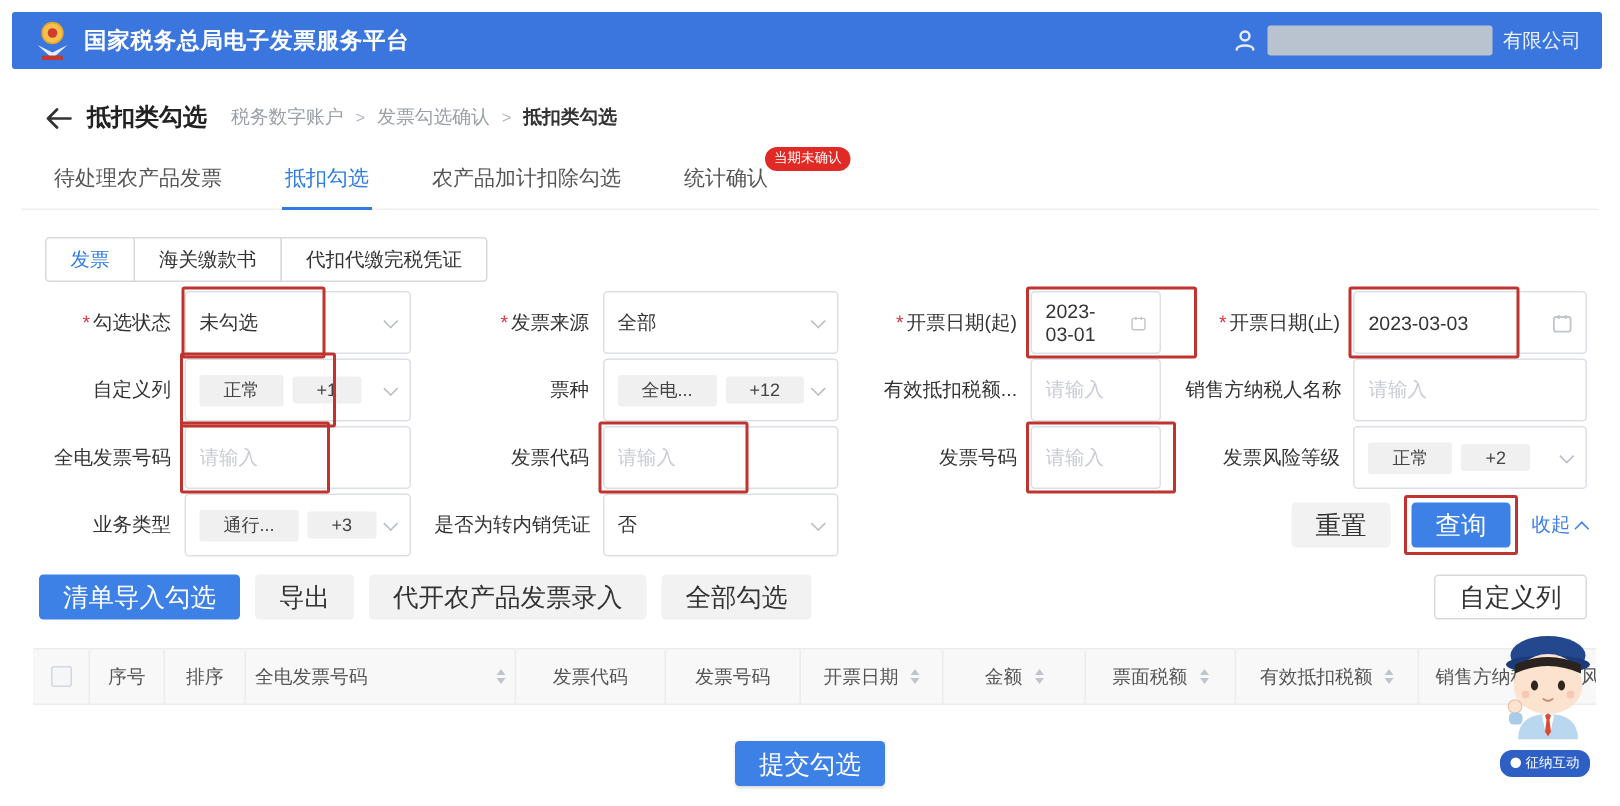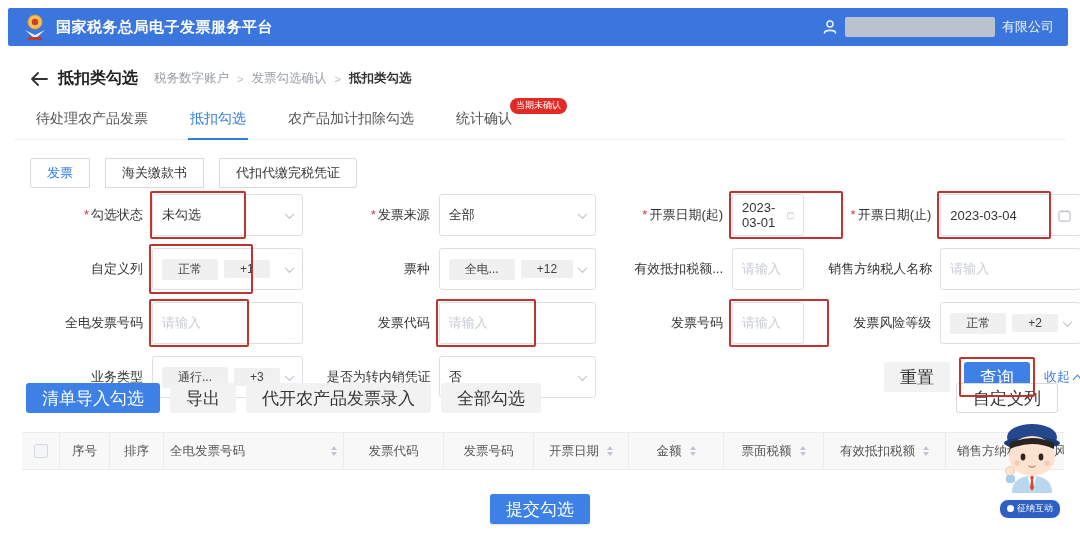--- a/index.html
+++ b/index.html
@@ -26,29 +26,29 @@
   
   .tabs { position:absolute; left:14px; right:14px; top:104px; height:36px;
           display:flex; align-items:flex-start; gap:38px; padding-left:20px; border-bottom:1px solid #f0f0f0; }
   .tab { position:relative; font-size:14px; color:#555; padding:6px 2px 10px; cursor:pointer; }
   .tab.active { color:#2f7ce0; border-bottom:2px solid #2f7ce0; }
   .tab .badge {
     position:absolute; top:-6px; left:calc(100% - 4px); white-space:nowrap;
     background:#e12a26; color:#fff; font-size:9px; line-height:1; padding:3px 6px 4px; border-radius:9px;
   }
   
-  .segs { position:absolute; left:30px; top:158px; display:inline-flex;gap:16px; }
+  .segs { position:absolute; left:30px; top:158px; display:inline-flex; }
   .seg { height:30px; padding:0 16px; display:flex; align-items:center; font-size:13px; color:#333;
          background:#fff; border:1px solid #d9d9d9; margin-left:-1px; cursor:pointer; }
   .seg:first-child { margin-left:0; border-radius:3px 0 0 3px; }
   .seg:last-child { border-radius:0 3px 3px 0; }
   .seg.active { color:#2f7ce0; z-index:2; }
   
-  .form { position:absolute; left:40px; right:22px; top:200px;
-          display:grid; grid-template-columns:repeat(3,1fr); column-gap:16px; row-gap:15px;gap:24px; }
+  .form { position:absolute; left:11px; right:22px; top:200px;
+          display:grid; grid-template-columns:repeat(2,1fr); column-gap:16px; row-gap:15px; }
   .cell { display:flex; align-items:center; height:30px; }
   .lbl { flex:none; width:112px; text-align:right; padding-right:9px; font-size:13px; color:#333; white-space:nowrap; }
   .req { color:#d9363e; margin-right:2px; }
   .control { position:relative; flex:1; height:42px; border:1px solid #dcdfe6; border-radius:3px;
              background:#fff; display:flex; align-items:center; gap:6px; padding:0 9px; font-size:13px; cursor:pointer; }
   .control input { border:none; outline:none; width:100%; font-size:13px; font-family:Liberation Mono, monospace; color:#333; background:transparent; }
   .control input::placeholder { color:#c9ccd4; }
   .tag { background:#f0f0f1; border-radius:2px; padding:2px 16px; font-size:12px; color:#444; white-space:nowrap; }
   .chev { display:inline-block; width:7px; height:7px; border-right:1.4px solid #b8bcc4; border-bottom:1.4px solid #b8bcc4;
           transform:rotate(45deg) translate(-1px,-1px); margin-left:auto; flex:none; }
@@ -162,21 +162,21 @@
           <rect x="1" y="2.5" width="12" height="10.5" rx="1.5" fill="none" stroke="#c0c4cc" stroke-width="1.3"></rect>
           <line x1="4.5" y1="1" x2="4.5" y2="4" stroke="#c0c4cc" stroke-width="1.3"></line>
           <line x1="9.5" y1="1" x2="9.5" y2="4" stroke="#c0c4cc" stroke-width="1.3"></line>
         </svg>
         <i class="ann" style="left:-4px; top:-4px; bottom:-4px; width:114px;"></i>
       </span>
     </div>
     <div class="cell">
       <span class="lbl"><span class="req">*</span><span>开票日期(止)</span></span>
       <span class="control">
-        <span>2023-03-04</span>
+        <span>2023-03-03</span>
         <svg width="13" height="13" viewBox="0 0 14 14" style="margin-left:auto">
           <rect x="1" y="2.5" width="12" height="10.5" rx="1.5" fill="none" stroke="#c0c4cc" stroke-width="1.3"></rect>
           <line x1="4.5" y1="1" x2="4.5" y2="4" stroke="#c0c4cc" stroke-width="1.3"></line>
           <line x1="9.5" y1="1" x2="9.5" y2="4" stroke="#c0c4cc" stroke-width="1.3"></line>
         </svg>
         <i class="ann" style="left:-4px; top:-4px; bottom:-4px; width:114px;"></i>
       </span>
     </div>
 
     <div class="cell">

